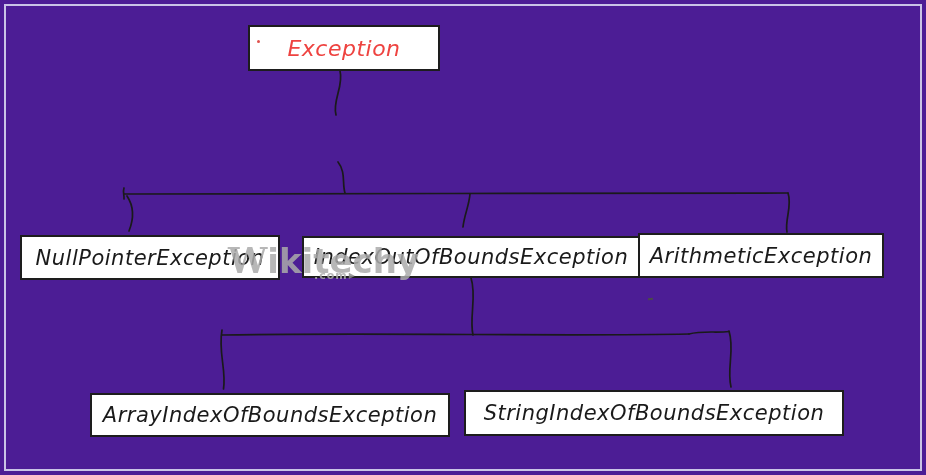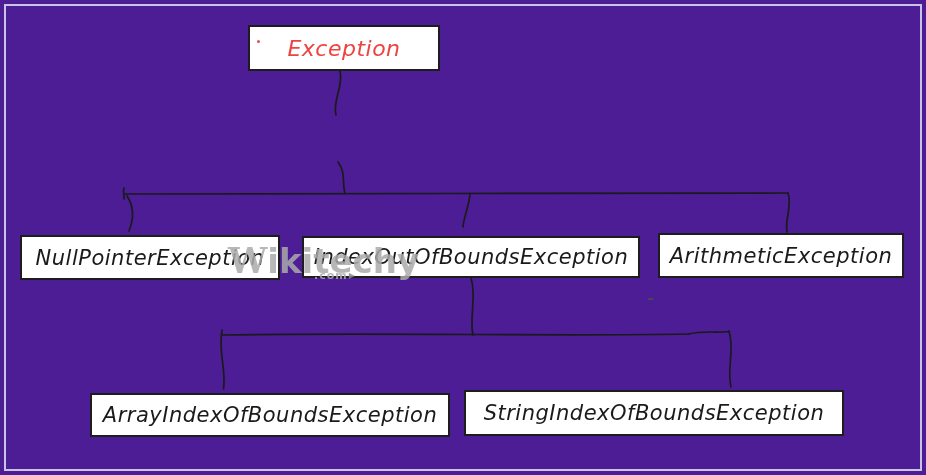--- a/index.html
+++ b/index.html
@@ -129,21 +129,21 @@
     <path d="M729,331 C735,350 726.5,368 731,387"></path>
   </svg>
 
   <div class="node node--root" style="left:248px; top:25px; width:192px; height:46px;">Exception</div>
 
 
   <div class="node" style="left:20px; top:235px; width:260px; height:45px;">NullPointerException</div>
 
   <div class="node" style="left:302px; top:236px; width:338px; height:42px;">IndexOutOfBoundsException</div>
 
-  <div class="node" style="left:658px; top:233px; width:246px; height:45px;">ArithmeticException</div>
+  <div class="node" style="left:638px; top:233px; width:246px; height:45px;">ArithmeticException</div>
 
   <div class="node" style="left:90px; top:393px; width:360px; height:44px;">ArrayIndexOfBoundsException</div>
 
   <div class="node" style="left:464px; top:390px; width:380px; height:46px;">StringIndexOfBoundsException</div>
 
   <div class="watermark">
     <div class="wm-brand">Wikitechy</div>
     <div class="wm-com-row">
       <span>.com</span>
       <span class="wm-arrow">▶</span>

